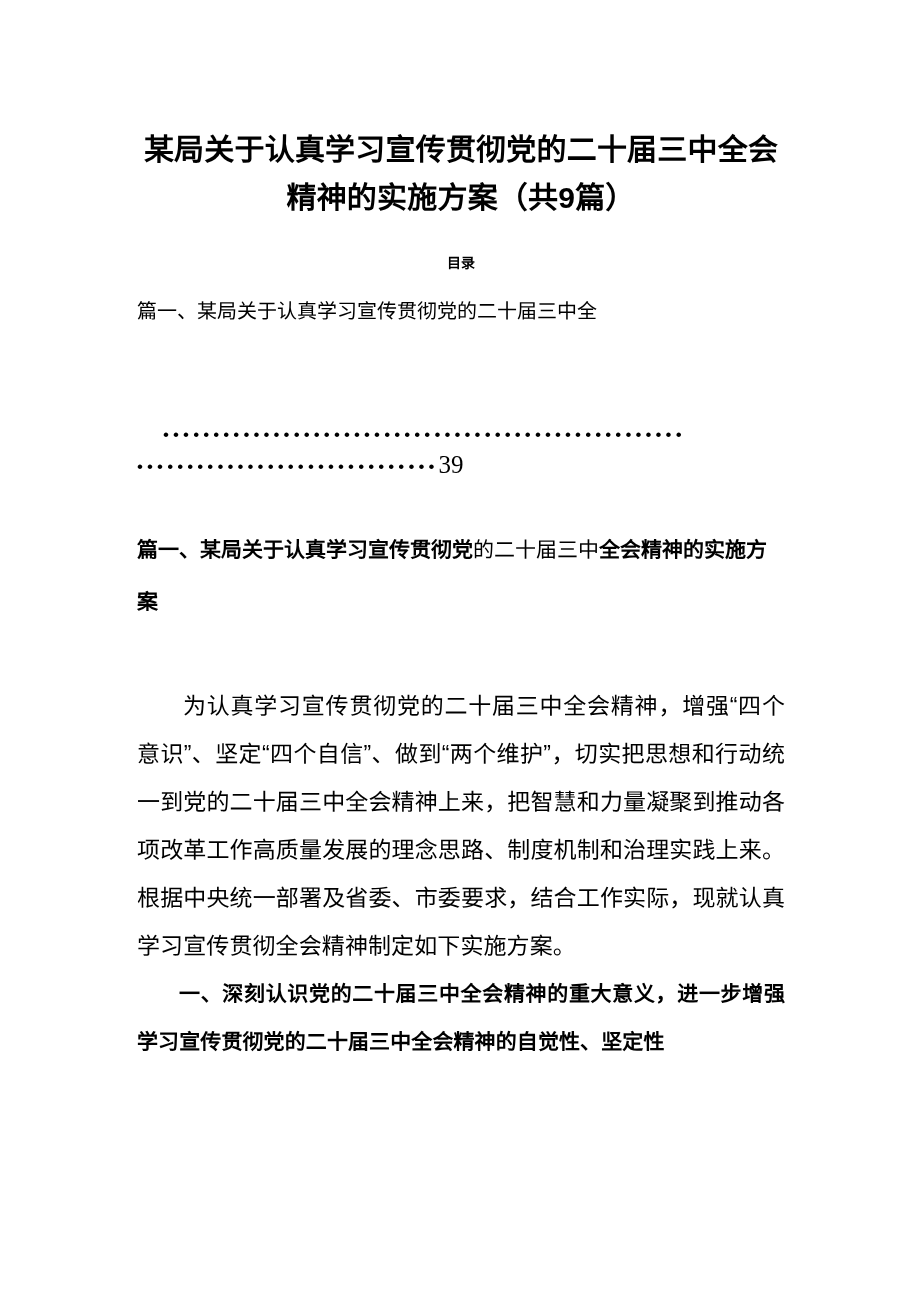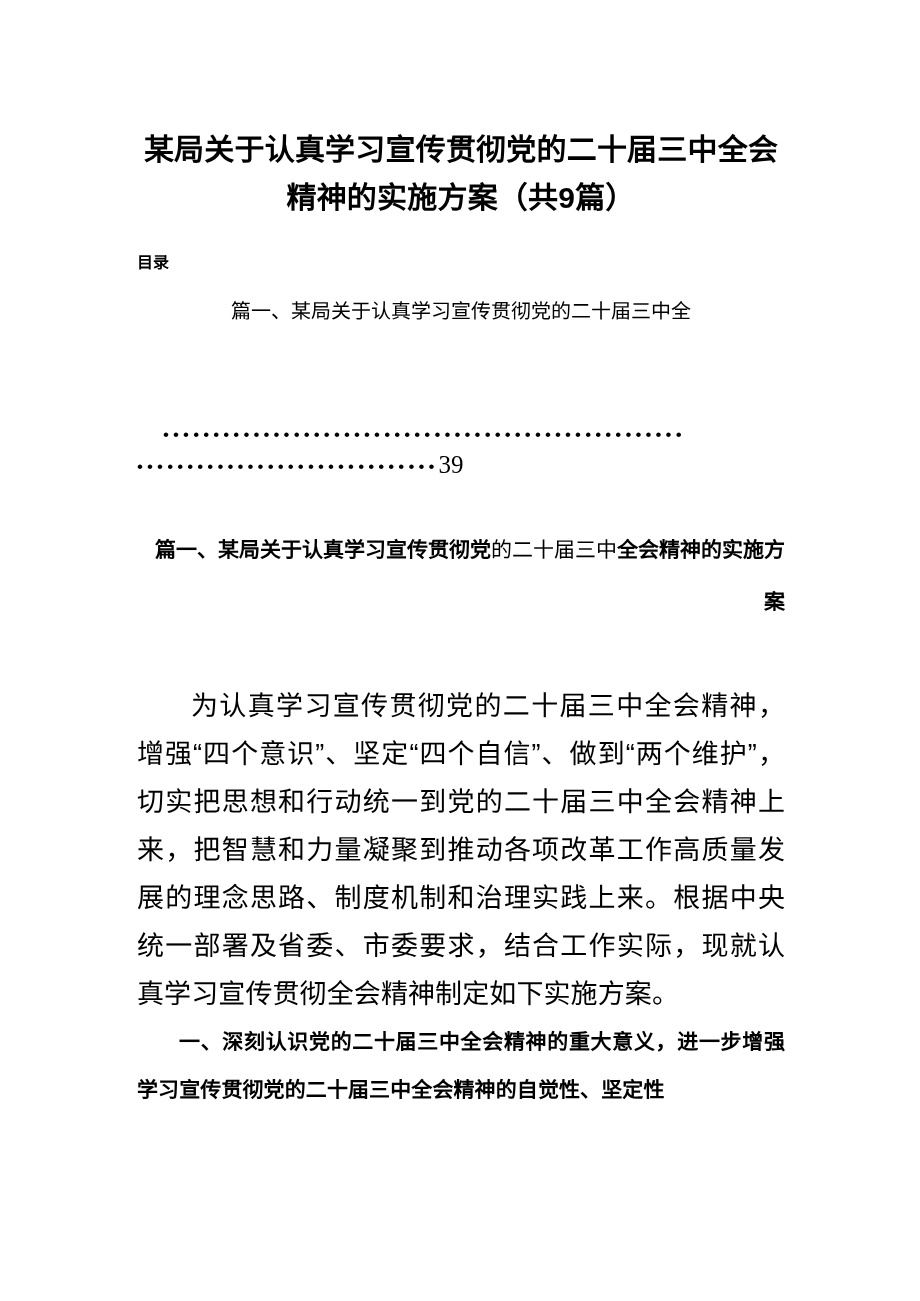--- a/index.html
+++ b/index.html
@@ -34,30 +34,30 @@
     line-height: 48px;
     text-align: center;
     letter-spacing: 0.2px;
   }
 
   
   .toc {
     margin-top: 26px;
   }
   .toc-heading {
-    font-size: 16px;
+    font-size: 14px;
     font-weight: 700;
-    text-align: left;
+    text-align: center;
     line-height: 30px;
     margin: 0 0 18px 0;
   }
   .toc-entry {
     font-size: 20px;
     line-height: 30px;
-    text-align: center;
+    text-align: left;
     white-space: nowrap;
     margin: 0;
   }
   .toc-gap {
     height: 78px;
   }
 
   
   .toc-leader {
     margin: 16px 0 0 0;
@@ -84,34 +84,34 @@
   .leader-row-2 {
     display: block;
     padding-left: 0;
   }
 
   
   .section-title {
     margin: 42px 0 0 0;
     font-size: 21px;
     line-height: 52px;
-    text-align: right;
+    text-align: left;
     font-weight: 700;
   }
   .section-title .regular {
     font-weight: 400;
   }
 
   
   .body-block {
     margin-top: 54px;
   }
   p.para {
     margin: 0;
-    font-size: 27px;
+    font-size: 23px;
     line-height: 48px;
     text-align: justify;
     text-justify: inter-ideograph;
     text-indent: 2em;
     letter-spacing: 0.1px;
   }
   p.para.last-line-stretch {
     text-align-last: left;
   }
   h2.sub-heading {

